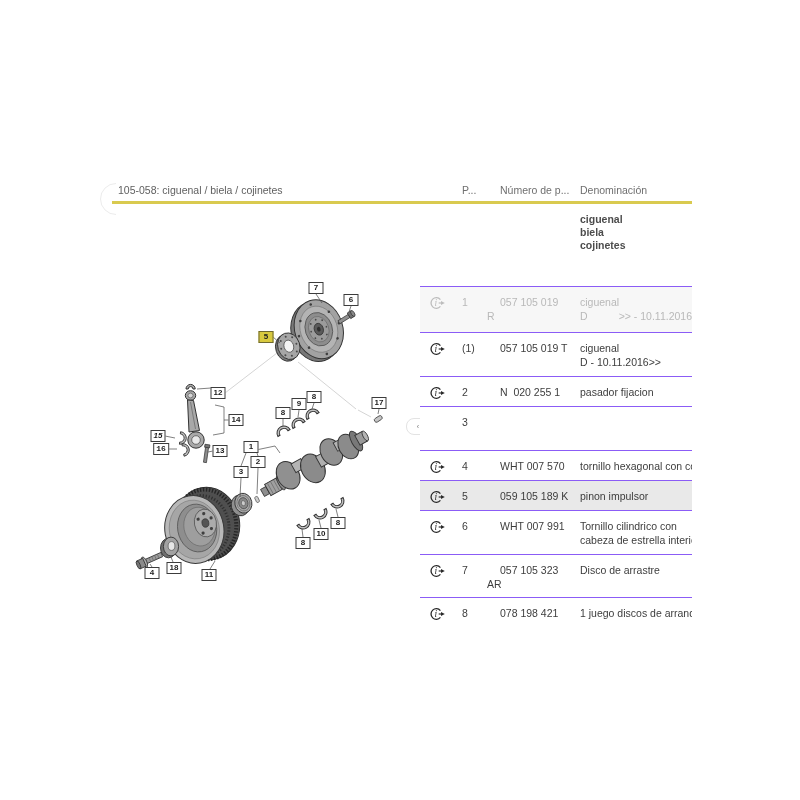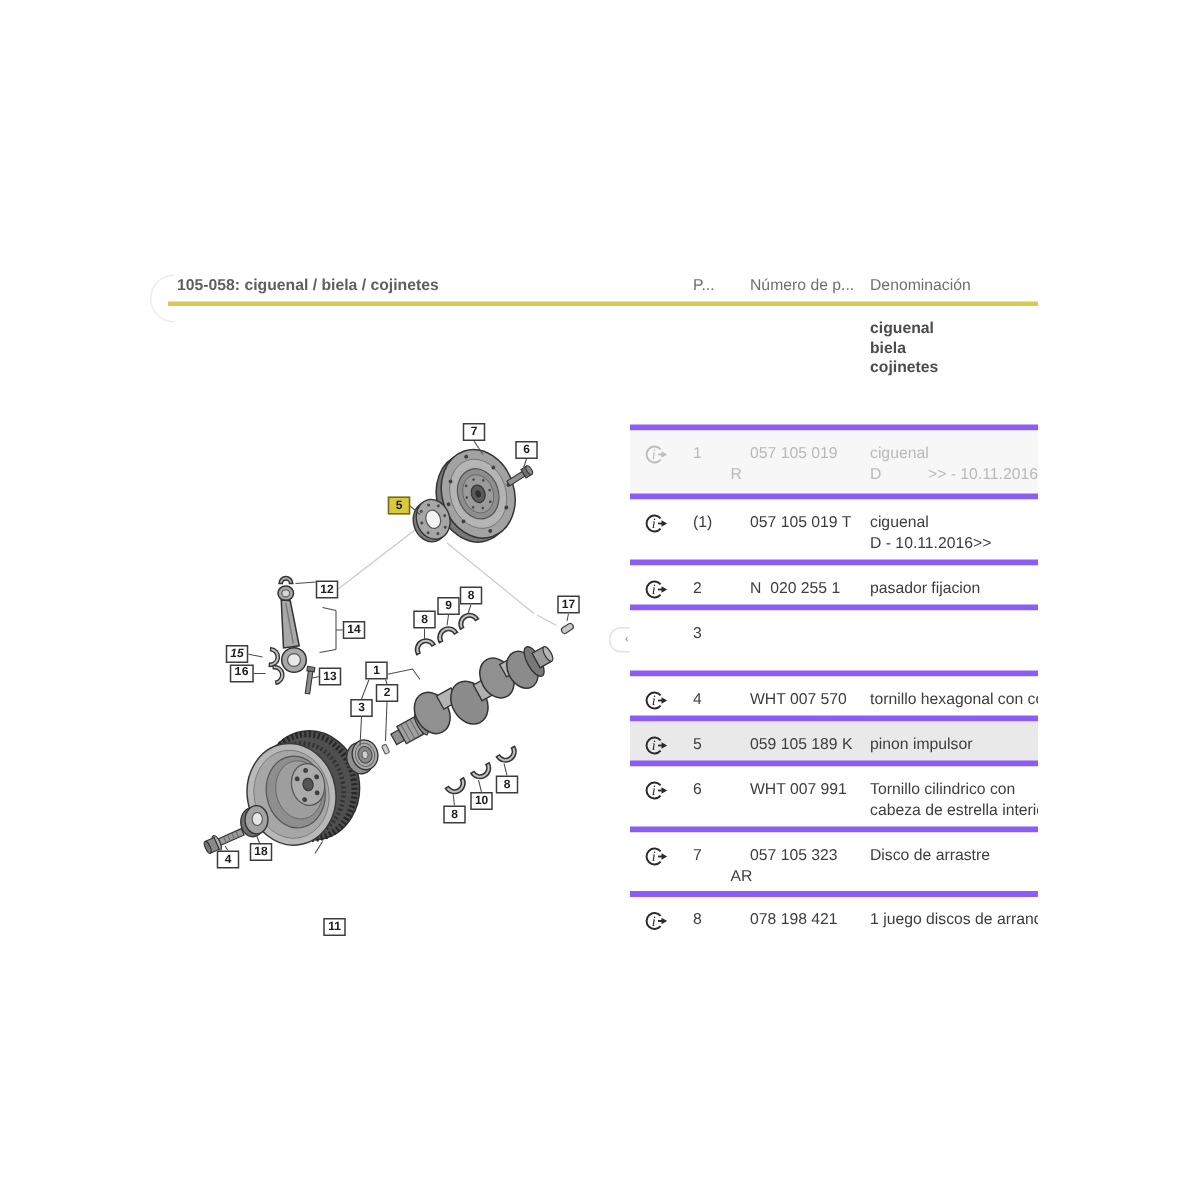--- a/index.html
+++ b/index.html
@@ -2,38 +2,38 @@
 <html><head>
 <meta charset="utf-8">
 <style>
   html,body{margin:0;padding:0;background:#fff;}
   .stage{position:relative;width:800px;height:800px;background:#ffffff;overflow:hidden;
          font-family:"Liberation Sans","DejaVu Sans",sans-serif;color:#3d3d3d;}
   
   .tab-curve{position:absolute;left:100px;top:183px;width:30px;height:30px;border:1px solid #ececec;
              border-radius:50%;background:#fff;}
   .tab-cover{position:absolute;left:116px;top:180px;width:26px;height:38px;background:#fff;}
-  .diagram-header{position:absolute;left:118px;top:184px;font-size:10.5px;font-weight:700;color:#5f5f5f;}
+  .diagram-header{position:absolute;left:118px;top:184px;font-size:10.5px;font-weight:400;color:#5f5f5f;}
   .col-header{position:absolute;top:184px;font-size:10.5px;color:#6f6f6f;}
   .accent-line{position:absolute;left:112px;top:201px;width:580px;height:3px;}
   
   .divider{position:absolute;left:420px;top:205px;width:1px;height:425px;background:#f1f1f1;}
   .splitter-pill{position:absolute;left:406px;top:418px;width:28px;height:15px;background:#fff;
                  border:1px solid #e3e3e3;border-radius:8px;display:flex;align-items:center;
                  justify-content:center;gap:4px;font-size:7px;color:#777;}
   .diagram-pane{position:absolute;left:100px;top:204px;width:320px;height:426px;}
   .diagram-pane svg{position:absolute;left:0;top:0;}
   
   .callout{position:absolute;transform:translate(-50%,-50%);min-width:9px;padding:0 2px;height:10px;
            line-height:10px;border:1px solid #3c3c3c;background:#fff;font-size:8px;font-weight:bold;
            color:#1d1d1d;text-align:center;z-index:3;}
   .callout.hl{background:#d8c93f;border-color:#6f6930;}
   
   .table-pane{position:absolute;left:420px;top:204px;width:272px;height:427px;font-size:10.5px;}
-  .t-row{position:relative;box-sizing:border-box;border-bottom:4px solid #8b5cf6;background:#fff;}
+  .t-row{position:relative;box-sizing:border-box;border-bottom:1px solid #8b5cf6;background:#fff;}
   .t-row.no-border{border-bottom:none;}
   .t-row.muted{background:#f7f7f7;color:#b9b9b9;}
   .t-row.selected{background:#e9e9e9;}
   .cell{position:absolute;top:8px;line-height:14px;}
   .c-icon{left:10px;width:20px;top:9px;color:#2a2a2a;}
   .muted .c-icon{color:#bdbdbd;}
   .c-pos{left:42px;width:34px;}
   .c-num{left:80px;width:78px;white-space:pre;}
   .c-num .outdent{margin-left:-13px;}
   .c-den{left:160px;width:112px;overflow:hidden;}
@@ -246,21 +246,21 @@
         <div class="callout" style="left: 199px; top: 200px;">9</div>
         <div class="callout" style="left: 214px; top: 193px;">8</div>
         <div class="callout" style="left: 279px; top: 199px;">17</div>
         <div class="callout" style="left: 151px; top: 243px;">1</div>
         <div class="callout" style="left: 158px; top: 258px;">2</div>
         <div class="callout" style="left: 141px; top: 268px;">3</div>
         <div class="callout" style="left: 203px; top: 339px;">8</div>
         <div class="callout" style="left: 221px; top: 330px; text-align: right;">10</div>
         <div class="callout" style="left: 238px; top: 319px;">8</div>
         <div class="callout" style="left: 74px; top: 364px;">18</div>
-        <div class="callout" style="left: 123px; top: 371px; margin-top: 43px;">11</div>
+        <div class="callout" style="left: 109px; top: 371px;">11</div>
         <div class="callout" style="left: 52px; top: 369px;">4</div>
       </div>
   </div>
 
   <div class="divider"></div>
   <div class="splitter-pill">
     <span>‹</span>
     <span>›</span>
   </div>
 

